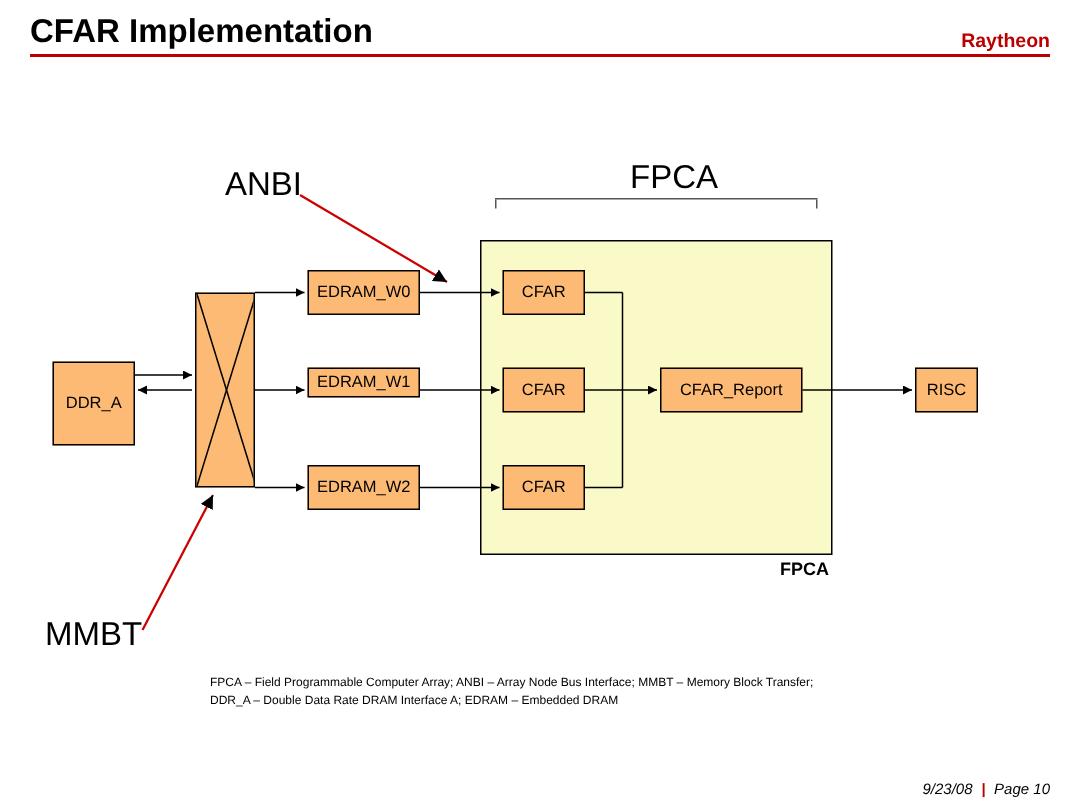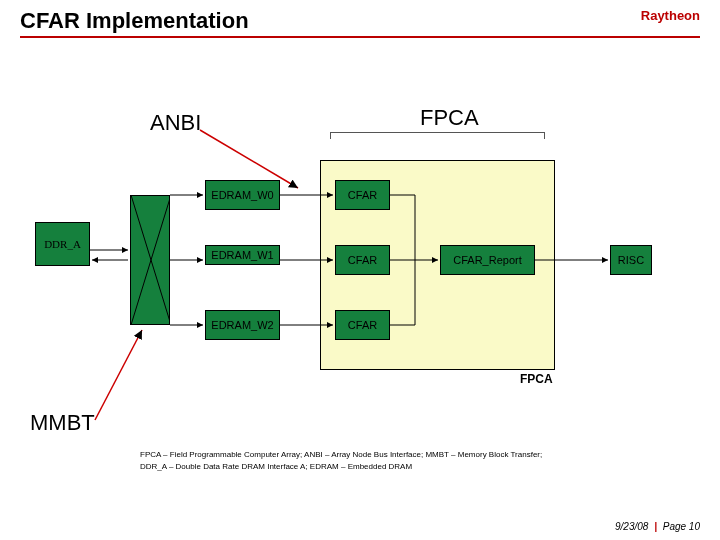--- a/index.html
+++ b/index.html
@@ -1,22 +1,22 @@
 <!DOCTYPE html>
 <html><head>
 <meta charset="utf-8">
 <style>
   * { box-sizing: border-box; margin: 0; padding: 0; }
   body { width: 720px; height: 540px; font-family: Arial, sans-serif; background: #fff; position: relative; }
-  .header { display: flex; justify-content: space-between; align-items: flex-start; padding: 8px 20px 2px 20px; }
+  .header { display: flex; justify-content: space-between; align-items: flex-end; padding: 8px 20px 2px 20px; }
   .title { font-size: 22px; font-weight: bold; color: #000; }
   .logo { font-size: 13px; font-weight: bold; color: #b00; }
   .hr { height: 2px; background: #b00; margin: 0 20px 8px 20px; }
   .diagram { position: absolute; top: 90px; left: 0; width: 720px; height: 350px; }
-  .blk { position: absolute; background: #15803d; border: 1px solid #000; font-size: 11px; display: flex; align-items: center; justify-content: center; }
+  .blk { position: absolute; background: #fdba74; border: 1px solid #000; font-size: 11px; display: flex; align-items: center; justify-content: center; }
   .fpca-group { position: absolute; border: 1px solid #000; background: #fafac8; }
   .fpca-lab { position: absolute; font-size: 12px; font-weight: bold; }
   .overlay-label { position: absolute; font-size: 22px; }
   .brace { position: absolute; border-top: 1px solid #555; }
   .brace::before, .brace::after { content: ""; position: absolute; width: 1px; height: 6px; background: #555; top: 0; }
   .brace::before { left: 0; } .brace::after { right: 0; }
   .footnote { position: absolute; font-size: 8px; line-height: 1.3; color: #000; left: 140px; }
   .footer { position: absolute; bottom: 8px; right: 20px; font-size: 10px; font-style: italic; }
   .divider { color: #b00; font-weight: bold; margin: 0 3px; }
   svg.arrows { position: absolute; top: 0; left: 0; width: 720px; height: 350px; pointer-events: none; }
@@ -30,21 +30,21 @@
 </div>
 <div class="hr"></div>
 
 <div class="diagram">
 
   <div class="overlay-label" style="top:20px; left:150px;">ANBI</div>
   <div class="overlay-label" style="top:15px; left:420px;">FPCA</div>
   <div class="brace" style="top:42px; left:330px; width:215px;"></div>
   <div class="overlay-label" style="top:320px; left:30px;">MMBT</div>
 
-  <div class="blk" style="top:132px; left:35px; width:55px; height:44px;font-family:Liberation Serif, serif;">DDR_A</div>
+  <div class="blk" style="top:151px; left:35px; width:55px; height:56px;">DDR_A</div>
 
   <div class="blk" style="top:105px; left:130px; width:40px; height:130px;">
     <svg width="40" height="130">
         <line x1="0" y1="0" x2="40" y2="130" stroke="#000"></line>
         <line x1="40" y1="0" x2="0" y2="130" stroke="#000"></line>
       </svg>
   </div>
 
   <div class="blk" style="top:90px; left:205px; width:75px; height:30px;">EDRAM_W0</div>
   <div class="blk" style="top:155px; left:205px; width:75px; height:20px;">EDRAM_W1</div>

